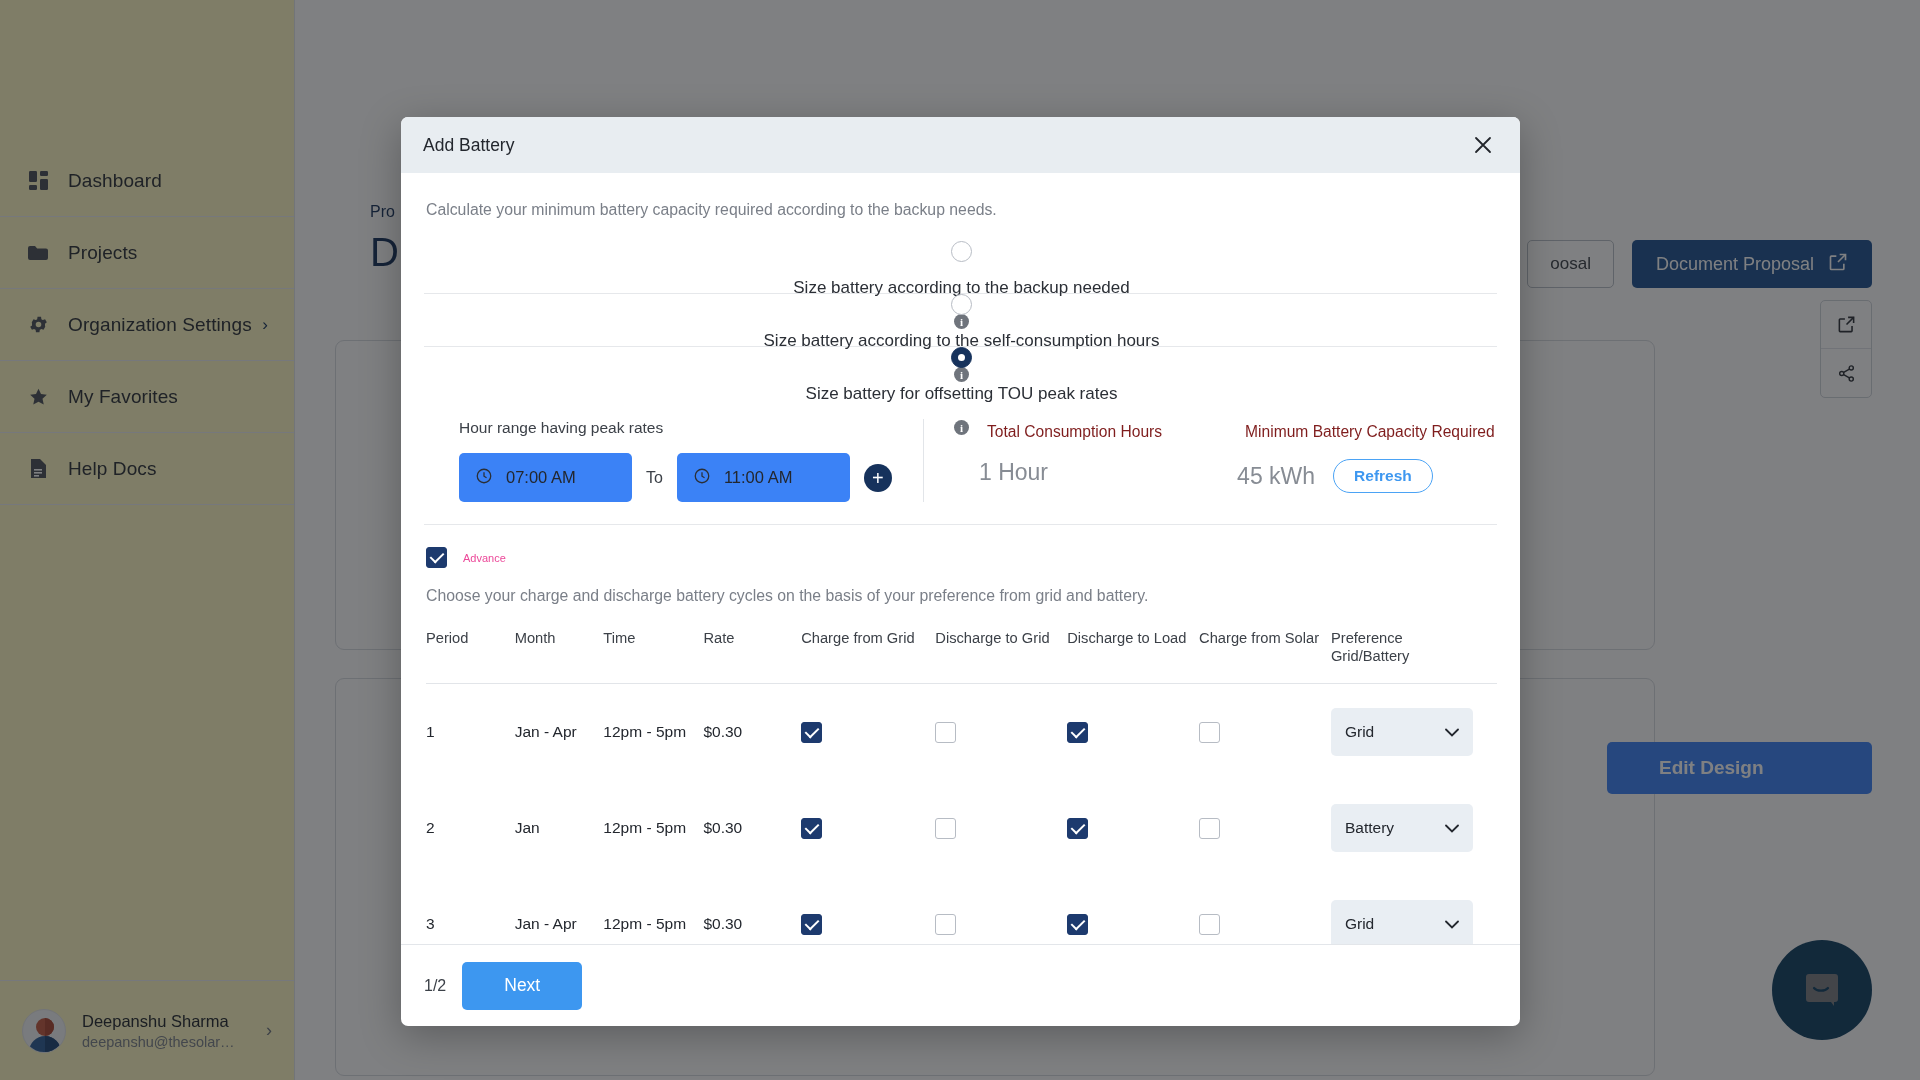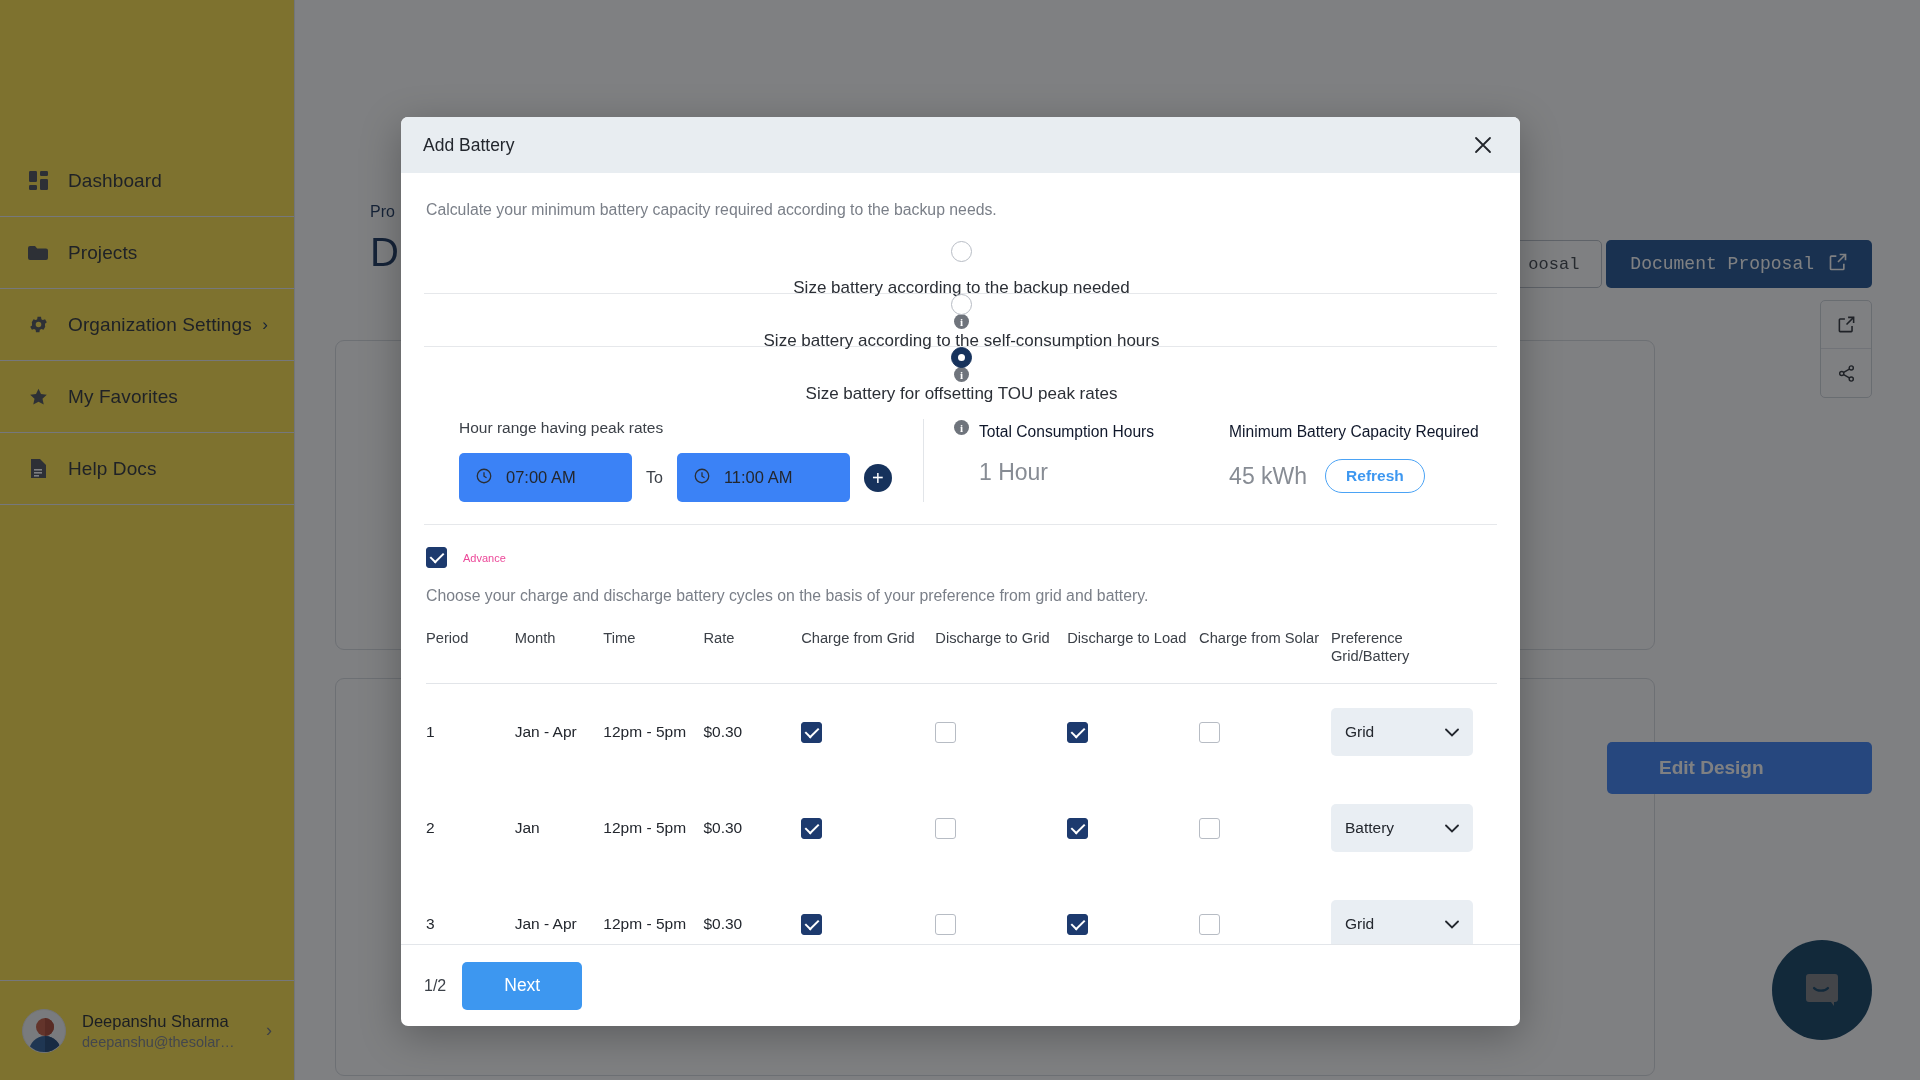--- a/index.html
+++ b/index.html
@@ -9,21 +9,21 @@
     font-family: "Liberation Sans", sans-serif;
     background: #ffffff;
   }
 
   
   #app-root { position: absolute; inset: 0; background: #ffffff; }
 
   
   #sidebar {
     position: absolute; left: 0; top: 0; width: 295px; height: 1080px;
-    background: #fde047; border-right: 1px solid #e3e6ea;
+    background: #fef9c3; border-right: 1px solid #e3e6ea;
     display: flex; flex-direction: column;
   }
   #sidebar-nav { margin-top: 145px; }
   .nav-item {
     height: 72px; display: flex; align-items: center; gap: 18px;
     padding: 0 26px; border-bottom: 1px solid #eceef1; cursor: pointer;
     position: relative;
   }
   .nav-label { font-size: 19px; color: #2b2f36; letter-spacing: .1px; }
   .nav-icon { width: 24px; height: 24px; display: flex; align-items: center; justify-content: center; color: #4a4f57; }
@@ -47,21 +47,21 @@
   #user-text { min-width: 0; }
   #user-name { font-size: 16.5px; color: #23272e; line-height: 22px; }
   #user-email { font-size: 14.5px; color: #7b8089; line-height: 20px; white-space: nowrap; overflow: hidden; }
   #user-chevron { position: absolute; right: 22px; font-size: 18px; color: #6c727c; }
 
   
   #main { position: absolute; left: 295px; top: 0; right: 0; bottom: 0; background: #fff; }
   #breadcrumb { position: absolute; left: 75px; top: 203px; font-size: 16px; color: #16325c; }
   #page-title { position: absolute; left: 75px; top: 230px; font-size: 40px; color: #16325c; font-weight: 400; letter-spacing: .3px; }
 
-  #bg-actions { position: absolute; right: 48px; top: 240px; display: flex; align-items: center; gap: 4px; font-family: Liberation Mono, monospace; }
+  #bg-actions { position: absolute; right: 48px; top: 240px; display: flex; align-items: center; gap: 18px; }
   .btn-outline {
     height: 48px; padding: 0 22px; border: 1px solid #b9bfc7; border-radius: 5px;
     background: #fff; color: #3b4048; font-size: 17px; display: flex; align-items: center;
   }
   .btn-primary-dk {
     height: 48px; padding: 0 24px; border-radius: 5px; background: #1d5190; color: #fff;
     font-size: 18px; display: flex; align-items: center; gap: 14px; font-weight: 500;
   }
   #side-icon-stack { position: absolute; right: 48px; top: 300px; width: 52px; border: 1px solid #cfd4da; border-radius: 5px; background:#fff; overflow:hidden; }
   .side-icon-btn { height: 48px; display: flex; align-items: center; justify-content: center; border-bottom: 1px solid #dfe3e8; color: #2b2f36; }
@@ -128,21 +128,21 @@
     display: flex; align-items: center; gap: 13px; padding: 0 16px; cursor: pointer;
   }
   .time-val { font-size: 16.5px; color: #23272e; }
   .to-label { font-size: 16px; color: #3c4148; }
   #add-range-btn {
     width: 28px; height: 28px; border-radius: 50%; background: #16325c; color: #fff;
     display: flex; align-items: center; justify-content: center; font-size: 20px; line-height: 1;
     cursor: pointer; flex: none;
   }
   #tou-right { flex: 1; display: flex; padding-left: 55px; padding-top: 4px; gap: 75px; }
-  .stat-label { font-size: 15.6px; color: #0f172a; margin-bottom: 18px; white-space: nowrap; }
+  .stat-label { font-size: 15.6px; color: #7f1d1d; margin-bottom: 18px; white-space: nowrap; margin-left: 8px; }
   .stat-value { font-size: 23px; color: #878c94; font-weight: 400; }
   .stat-row { display: flex; align-items: center; gap: 18px; }
   #refresh-btn {
     height: 34px; padding: 0 20px; border: 1px solid #4ba3f5; border-radius: 18px;
     color: #3d97f0; font-size: 15.5px; font-weight: bold; background: #fff;
     display: flex; align-items: center; cursor: pointer;
   }
 
   
   #advance-section { padding: 22px 0 0 2px; }

